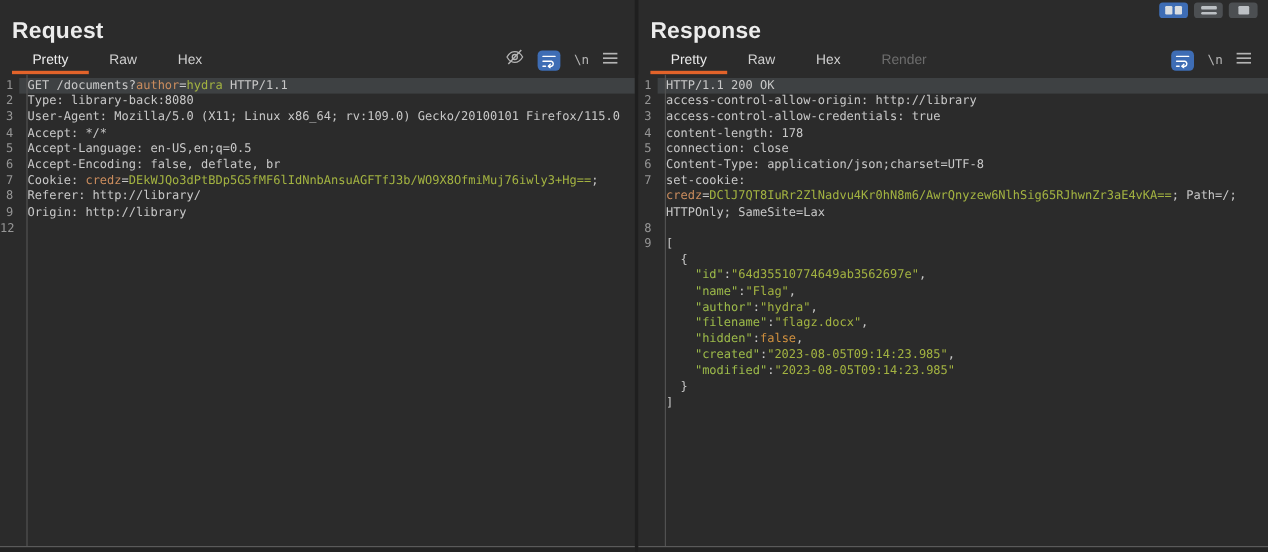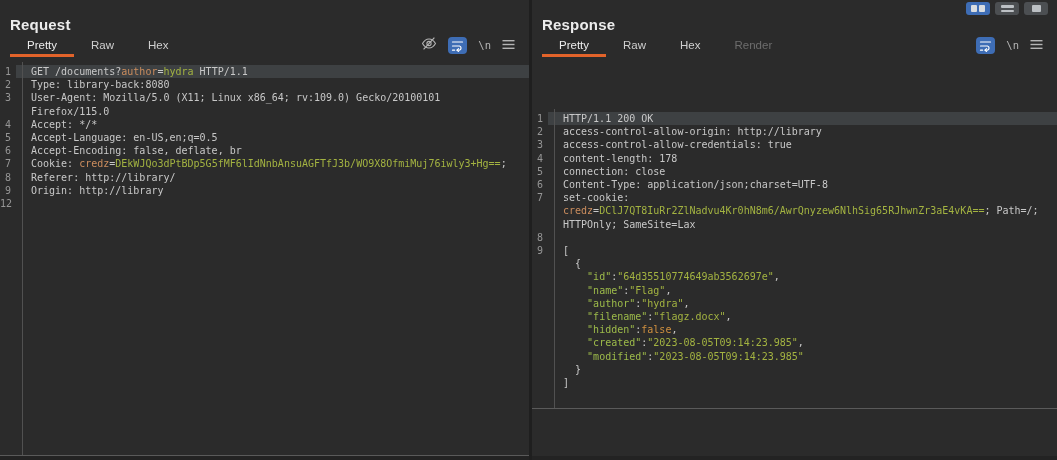--- a/index.html
+++ b/index.html
@@ -2,46 +2,46 @@
 <html><head>
 <meta charset="utf-8">
 <style>
   * { margin:0; padding:0; box-sizing:border-box; }
   html,body { width:1057px; height:460px; background:#1f1f1f; overflow:hidden;
               font-family:"Liberation Sans", sans-serif; }
   .root { display:flex; width:1057px; height:460px; }
 
   .panel { background:#2b2b2b; display:flex; flex-direction:column; position:relative; }
   #request-panel  { width:529px; }
-  #response-panel { width:525px;gap:47px; }
+  #response-panel { width:525px; }
   .divider { width:3px; background:#1f1f1f; }
 
   .panel-header { padding:16px 0 0 10px; height:62px; position:relative; }
-  .panel-title  { font-weight:bold; font-size:15px; color:#ececec; letter-spacing:.2px; }
+  .panel-title  { font-weight:bold; font-size:19px; color:#ececec; letter-spacing:.2px; }
   .tab-row { display:flex; align-items:stretch; height:24px; }
   .tabs { display:flex; }
   .tab { position:relative; padding:0 17px; display:flex; align-items:center;
          font-size:11.5px; color:#cfcfcf; cursor:default; }
   .tab.selected { color:#ececec; }
   .tab.selected::after { content:""; position:absolute; left:0; right:0; bottom:0;
          height:3px; background:#e2632a; }
   .tab.disabled { color:#6d6d6d; }
 
   .tools { margin-left:auto; display:flex; align-items:center; gap:11px; padding-right:14px; }
   .wrap-btn { width:19px; height:17px; background:#3e6db5; border-radius:4px;
               display:flex; align-items:center; justify-content:center; }
   .nl-label { font-family:"DejaVu Sans Mono", monospace; font-size:10.5px; color:#b4b4b4; }
 
   .editor { flex:1; position:relative; border-bottom:1px solid #5a5a5a; overflow:hidden;
             font-family:"DejaVu Sans Mono", monospace; font-size:10px; line-height:13.2px;
             padding-top:3px; background:#2b2b2b; }
   .gutter-sep { position:absolute; left:22px; top:0; bottom:0; width:1px; background:#515151; z-index:2; }
   .code-line { display:flex; min-height:13.2px; }
   .code-line .num { flex:0 0 16px; width:16px; text-align:right; padding-right:5px; color:#969696; }
-  .code-line .content { flex:1; padding-left:15px; padding-right:10px;
+  .code-line .content { flex:1; padding-left:7px; padding-right:10px;
             white-space:pre-wrap; overflow-wrap:break-word; color:#c8c8c8; }
   .code-line.hl .content { background:#3e4143; }
   .sd { color:#c8c8c8; }
   .so { color:#cb8d5e; }
   .sg { color:#a3b341; }
   .sk { color:#9dbb4a; }
   .sb { color:#d0903f; }
 
   .panel-footer { height:4px; background:#232323; }
 

